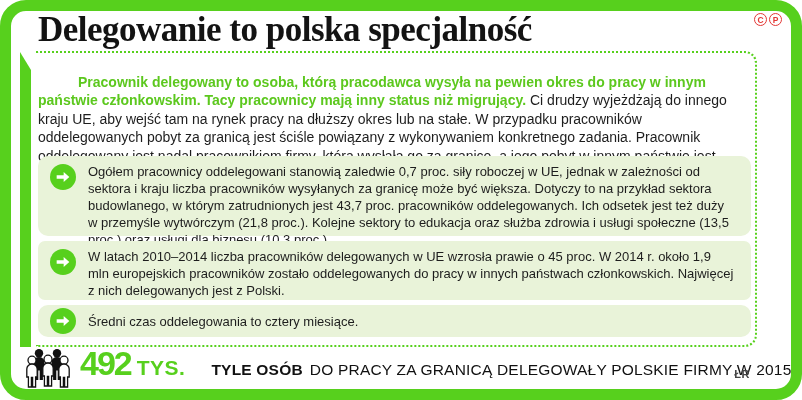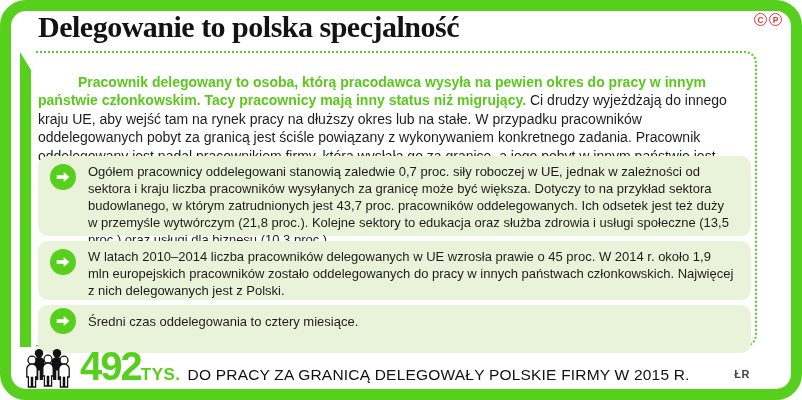--- a/index.html
+++ b/index.html
@@ -21,21 +21,21 @@
   .rights{
     position:absolute;top:13px;right:20px;display:flex;gap:2px;z-index:6;
   }
   .badge{
     width:13px;height:13px;box-sizing:border-box;border:1.6px solid var(--red);
     border-radius:50%;color:var(--red);font-size:8.5px;font-weight:bold;
     display:flex;align-items:center;justify-content:center;background:#fff;
   }
   .title{
     position:absolute;left:38px;top:10px;margin:0;
-    font-family:"Liberation Serif", serif;font-weight:bold;font-size:30px;
+    font-family:"Liberation Serif", serif;font-weight:bold;font-size:35px;
     letter-spacing:-0.5px;color:#131313;white-space:nowrap;z-index:2;
   }
   .dotted-box{
     position:absolute;left:36px;top:51px;width:721px;height:296px;
     border-top:2px dotted var(--green);border-right:2px dotted var(--green);
     border-bottom:2px dotted var(--green);border-radius:0 12px 12px 0;
     box-sizing:border-box;z-index:1;
   }
   .stripe{
     position:absolute;left:20px;top:52px;width:11px;height:295px;
@@ -51,33 +51,33 @@
     position:absolute;left:38px;width:713px;box-sizing:border-box;
     background:var(--box-green);border-radius:10px;
     padding:7px 16px 21px 50px;font-size:13px;line-height:17px;z-index:2;
   }
   .bullet .arrow-wrap{
     position:absolute;left:12px;top:8px;width:26px;height:26px;border-radius:50%;
     background:var(--green);display:flex;align-items:center;justify-content:center;
   }
   .bullet.b3 .arrow-wrap{top:3px;}
   .b1{top:156px;height:80px;}
-  .b2{top:241px;height:59px;}
-  .b3{top:305px;height:48px;padding-top:8px;}
+  .b2{top:241px;height:59px;border-radius:7px;}
+  .b3{top:305px;height:32px;padding-top:8px;}
   .stat-row{
     position:absolute;left:26px;top:346px;width:740px;height:44px;
     display:flex;align-items:baseline;z-index:2;
   }
   .people{align-self:center;margin-top:6px;}
   .stat-value{
-    font-size:40px;font-weight:bold;color:var(--green);
+    font-size:34px;font-weight:bold;color:var(--green);
     letter-spacing:-2px;line-height:1;margin-left:10px;
   }
   .stat-unit{
-    font-size:17px;font-weight:bold;color:var(--green);letter-spacing:0.5px;
+    font-size:21px;font-weight:bold;color:var(--green);margin-left:6px;letter-spacing:0.5px;
   }
   .stat-label-bold{
     font-size:15.5px;font-weight:bold;color:#111;margin-left:26px;letter-spacing:0.2px;white-space:nowrap;
   }
   .stat-label{
     font-size:15.5px;color:#111;margin-left:7px;letter-spacing:0.2px;white-space:nowrap;
   }
   .credit{
     position:absolute;right:52px;bottom:20px;font-size:11px;font-weight:bold;
     color:#444;z-index:3;letter-spacing:0.5px;
@@ -141,16 +141,17 @@
         <path d="M0.8,20 a5.2,5 0 0 1 10.4,0 v8 h-1.6 v10 h-3 v-9.5 h-1.2 v9.5 h-3 v-10 h-1.6 z"></path>
         <circle cx="22" cy="10.2" r="4"></circle>
         <path d="M16.8,19 a5.2,5 0 0 1 10.4,0 v8 h-1.6 v10 h-3 v-9.5 h-1.2 v9.5 h-3 v-10 h-1.6 z"></path>
         <circle cx="38" cy="11.2" r="4"></circle>
         <path d="M32.8,20 a5.2,5 0 0 1 10.4,0 v8 h-1.6 v10 h-3 v-9.5 h-1.2 v9.5 h-3 v-10 h-1.6 z"></path>
       </g>
     </svg>
   </span>
   <span class="stat-value">492</span>
   <span class="stat-unit">TYS.</span>
+  <span class="stat-label-bold">TYLE OSÓB</span>
   <span class="stat-label">DO PRACY ZA GRANICĄ DELEGOWAŁY POLSKIE FIRMY W 2015 R.</span>
 </div>
 
 <div class="credit">ŁR</div>
 
 </body></html>

